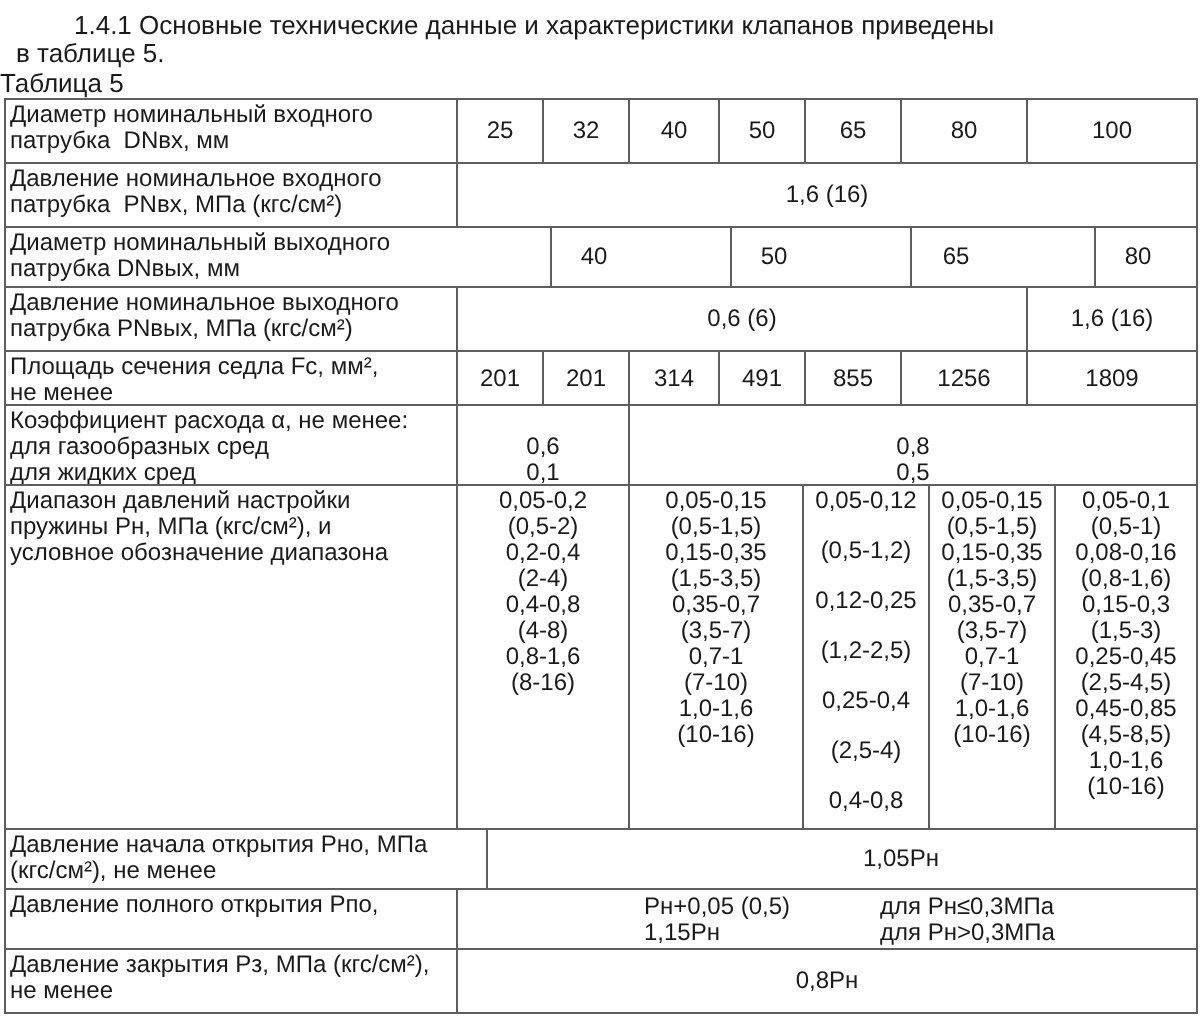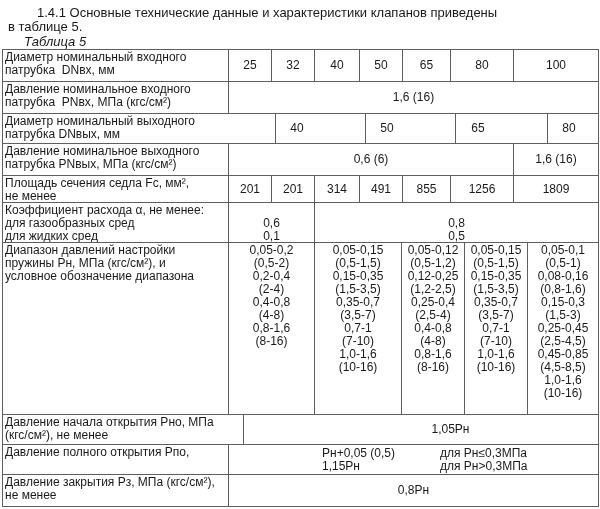--- a/index.html
+++ b/index.html
@@ -5,21 +5,21 @@
   :root{ --bcol:#5f5f5f; --tcol:#1a1a1a; --bg:#ffffff; }
   html,body{margin:0;padding:0;}
   body{
     width:600px;height:509px;background:var(--bg);color:var(--tcol);
     font-family:"Liberation Sans", sans-serif;overflow:hidden;
   }
   .page{width:600px;height:509px;}
   .para{padding-top:6px;font-size:13px;line-height:14px;}
   .pline{padding-left:8px;white-space:pre;}
   .pline.indent{padding-left:37px;}
-  .caption{padding-left:24px;font-size:13px;line-height:15px;white-space:pre;font-style:italic;}
+  .caption{padding-left:0;font-size:13px;line-height:15px;white-space:pre;}
   .dtable{
     margin-left:2px;width:597px;box-sizing:border-box;
     border:1px solid var(--bcol);background:var(--bg);
   }
   .trow{display:flex;box-sizing:border-box;overflow:hidden;}
   .trow + .trow{border-top:1px solid var(--bcol);}
   .label{
     width:225px;box-sizing:border-box;flex:none;
     padding:1px 2px 0 2px;font-size:12px;line-height:13px;
     text-align:left;overflow:hidden;
@@ -138,21 +138,21 @@
           <div class="cline">(0,5-1,5)</div>
           <div class="cline">0,15-0,35</div>
           <div class="cline">(1,5-3,5)</div>
           <div class="cline">0,35-0,7</div>
           <div class="cline">(3,5-7)</div>
           <div class="cline">0,7-1</div>
           <div class="cline">(7-10)</div>
           <div class="cline">1,0-1,6</div>
           <div class="cline">(10-16)</div>
         </div>
-        <div class="cell top" style="width: 63px;">
+        <div class="cell top" style="width: 63px; gap: 12px;">
           <div class="cline">0,05-0,12</div>
           <div class="cline">(0,5-1,2)</div>
           <div class="cline">0,12-0,25</div>
           <div class="cline">(1,2-2,5)</div>
           <div class="cline">0,25-0,4</div>
           <div class="cline">(2,5-4)</div>
           <div class="cline">0,4-0,8</div>
           <div class="cline">(4-8)</div>
           <div class="cline">0,8-1,6</div>
           <div class="cline">(8-16)</div>

